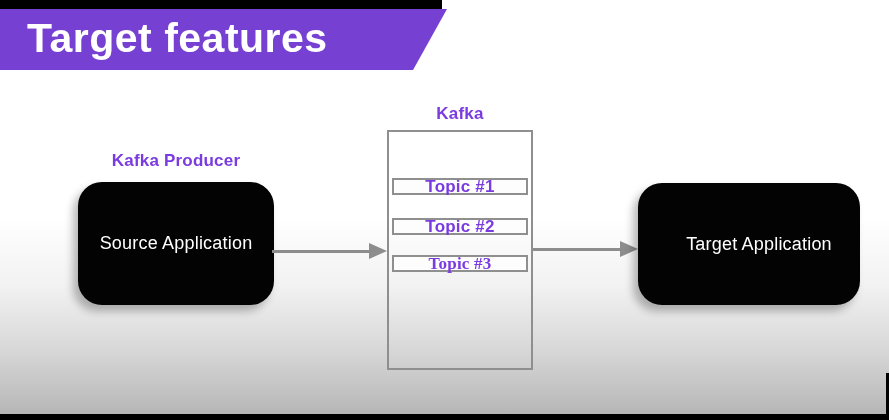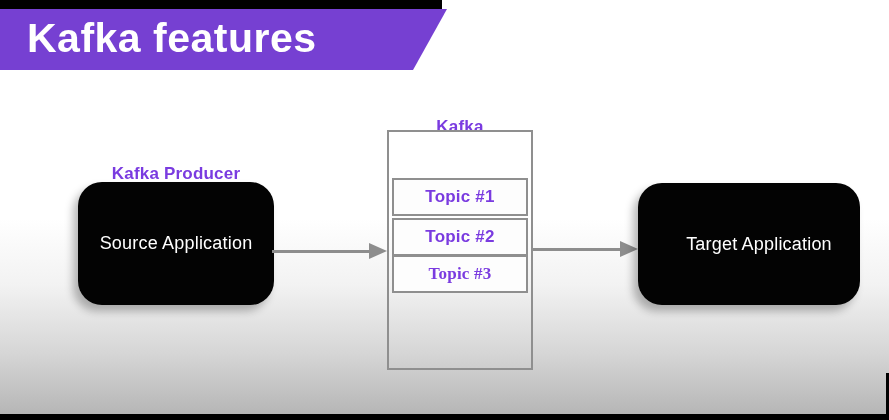--- a/index.html
+++ b/index.html
@@ -29,41 +29,41 @@
     clip-path:polygon(0 0,100% 0,92.4% 100%,0 100%);
     display:flex;align-items:center;
   }
   .banner h1{
     margin:0;padding:0 0 2px 27px;color:#ffffff;
     font-size:41px;font-weight:700;letter-spacing:0.5px;line-height:1;
   }
   
   .group-label{
     position:absolute;height:22px;text-align:center;
-    color:var(--accent-purple);font-size:17px;font-weight:700;letter-spacing:0.2px;margin-top:13px;
+    color:var(--accent-purple);font-size:17px;font-weight:700;letter-spacing:0.2px;
   }
   .label-producer{left:78px;top:151px;width:196px;}
   .label-consumer{left:638px;top:151px;width:202px;}
   .label-kafka{left:387px;top:104px;width:146px;}
   
   .app-box{
     position:absolute;background:var(--box-black);border-radius:24px;
     display:flex;align-items:center;justify-content:center;
     color:#ffffff;font-size:18px;font-weight:400;letter-spacing:0.2px;
     box-shadow:-5px 6px 9px rgba(0,0,0,0.28);
   }
   .box-source{left:78px;top:182px;width:196px;height:123px;}
   .box-target{left:638px;top:183px;width:202px;height:122px;padding-left:20px;}
   
   .kafka-box{
     position:absolute;left:387px;top:130px;width:146px;height:240px;
     border:2px solid var(--border-gray);box-sizing:border-box;background:transparent;
   }
   .topic{
-    position:absolute;left:392px;width:136px;height:38px;box-sizing:border-box;
+    position:absolute;left:392px;width:136px;height:17px;box-sizing:border-box;
     border:2px solid var(--border-gray);background:#fdfdfd;
     display:flex;align-items:center;justify-content:center;
     color:var(--accent-purple);font-size:17px;font-weight:700;letter-spacing:0.2px;
   }
   .topic-1{top:178px;}
   .topic-2{top:218px;}
   .topic-3{top:255px;font-family:Liberation Serif, serif;}
   
   .arrow{position:absolute;}
   .arrow .line{position:absolute;height:3px;background:var(--arrow-gray);top:7px;left:0;}
@@ -87,21 +87,21 @@
   }
 </style>
 </head>
 <body>
 
 <div class="stage">
 
   <div class="top-bar"></div>
 
   <div class="banner">
-    <h1>Kafka features</h1>
+    <h1>Target features</h1>
   </div>
 
   <div class="group-label label-producer">Kafka Producer</div>
   <div class="app-box box-source">
     <span>Source Application</span>
   </div>
 
   <div class="arrow arrow-1">
     <div class="line"></div>
     <div class="head"></div>

